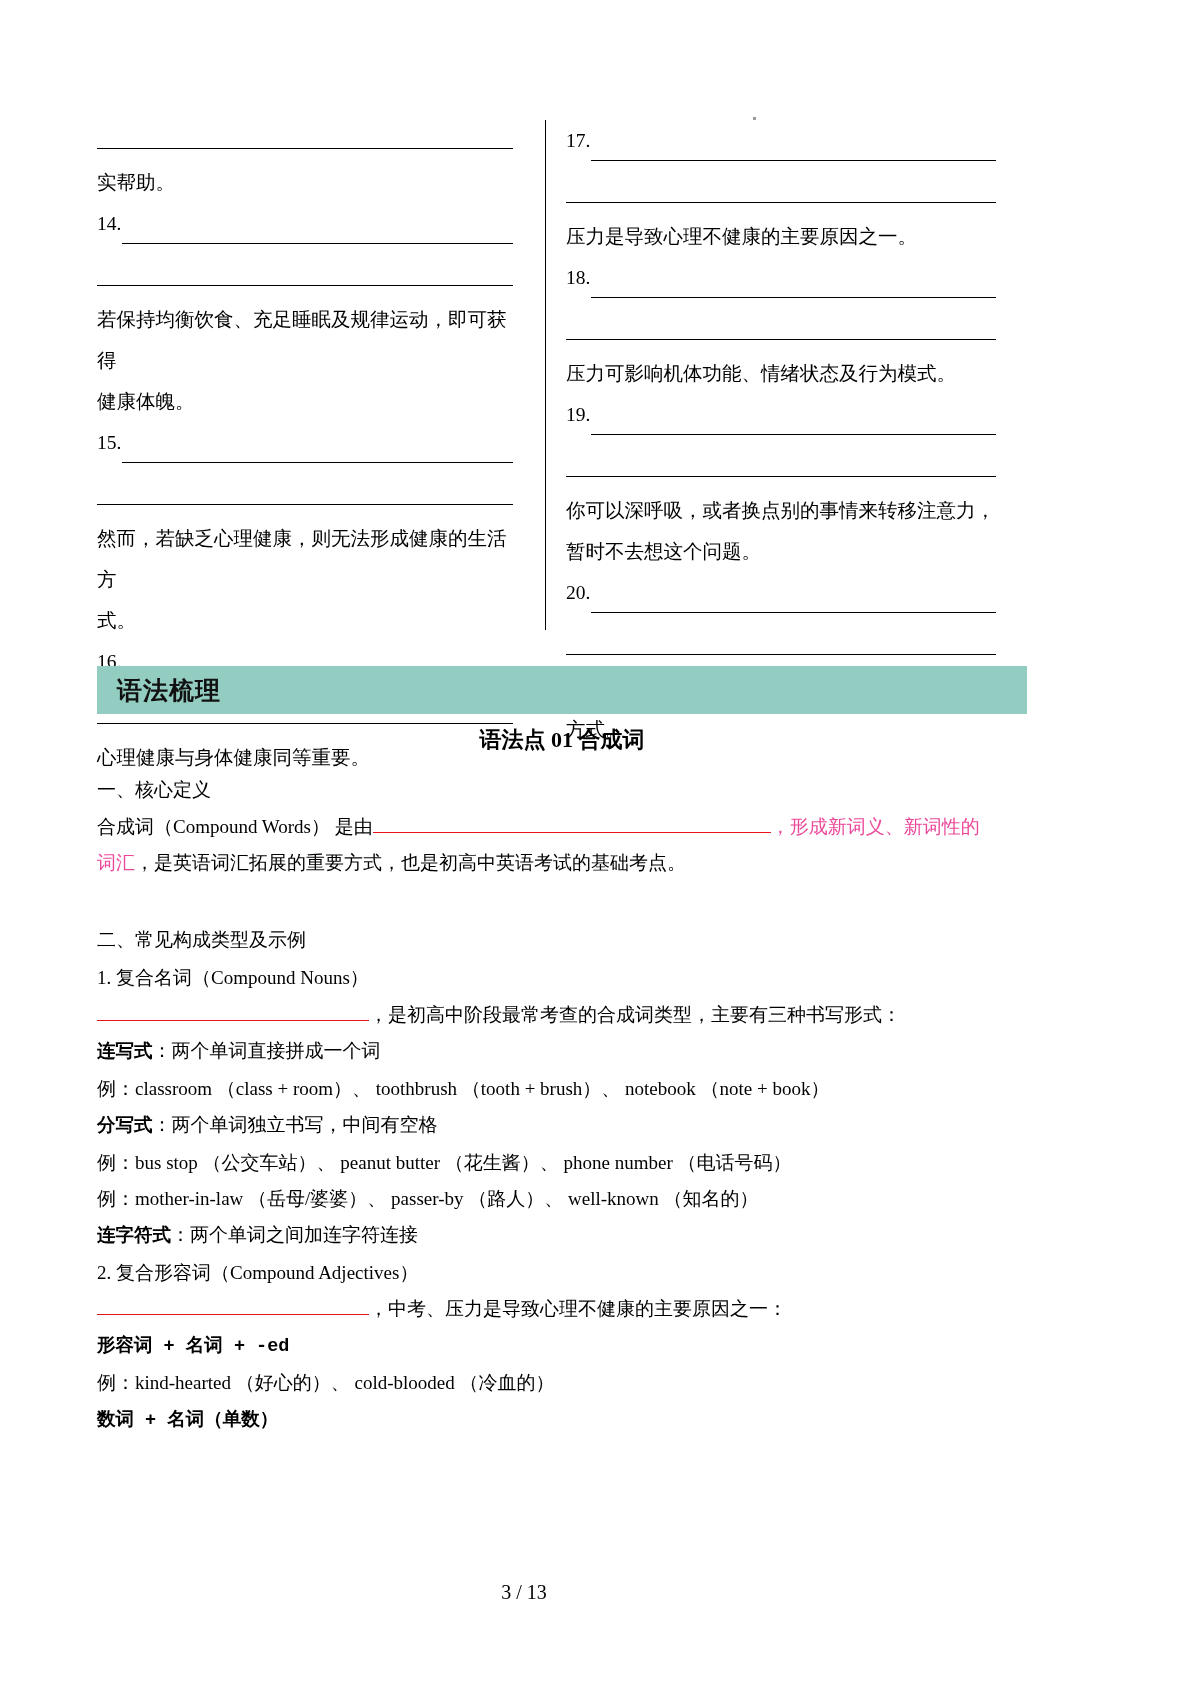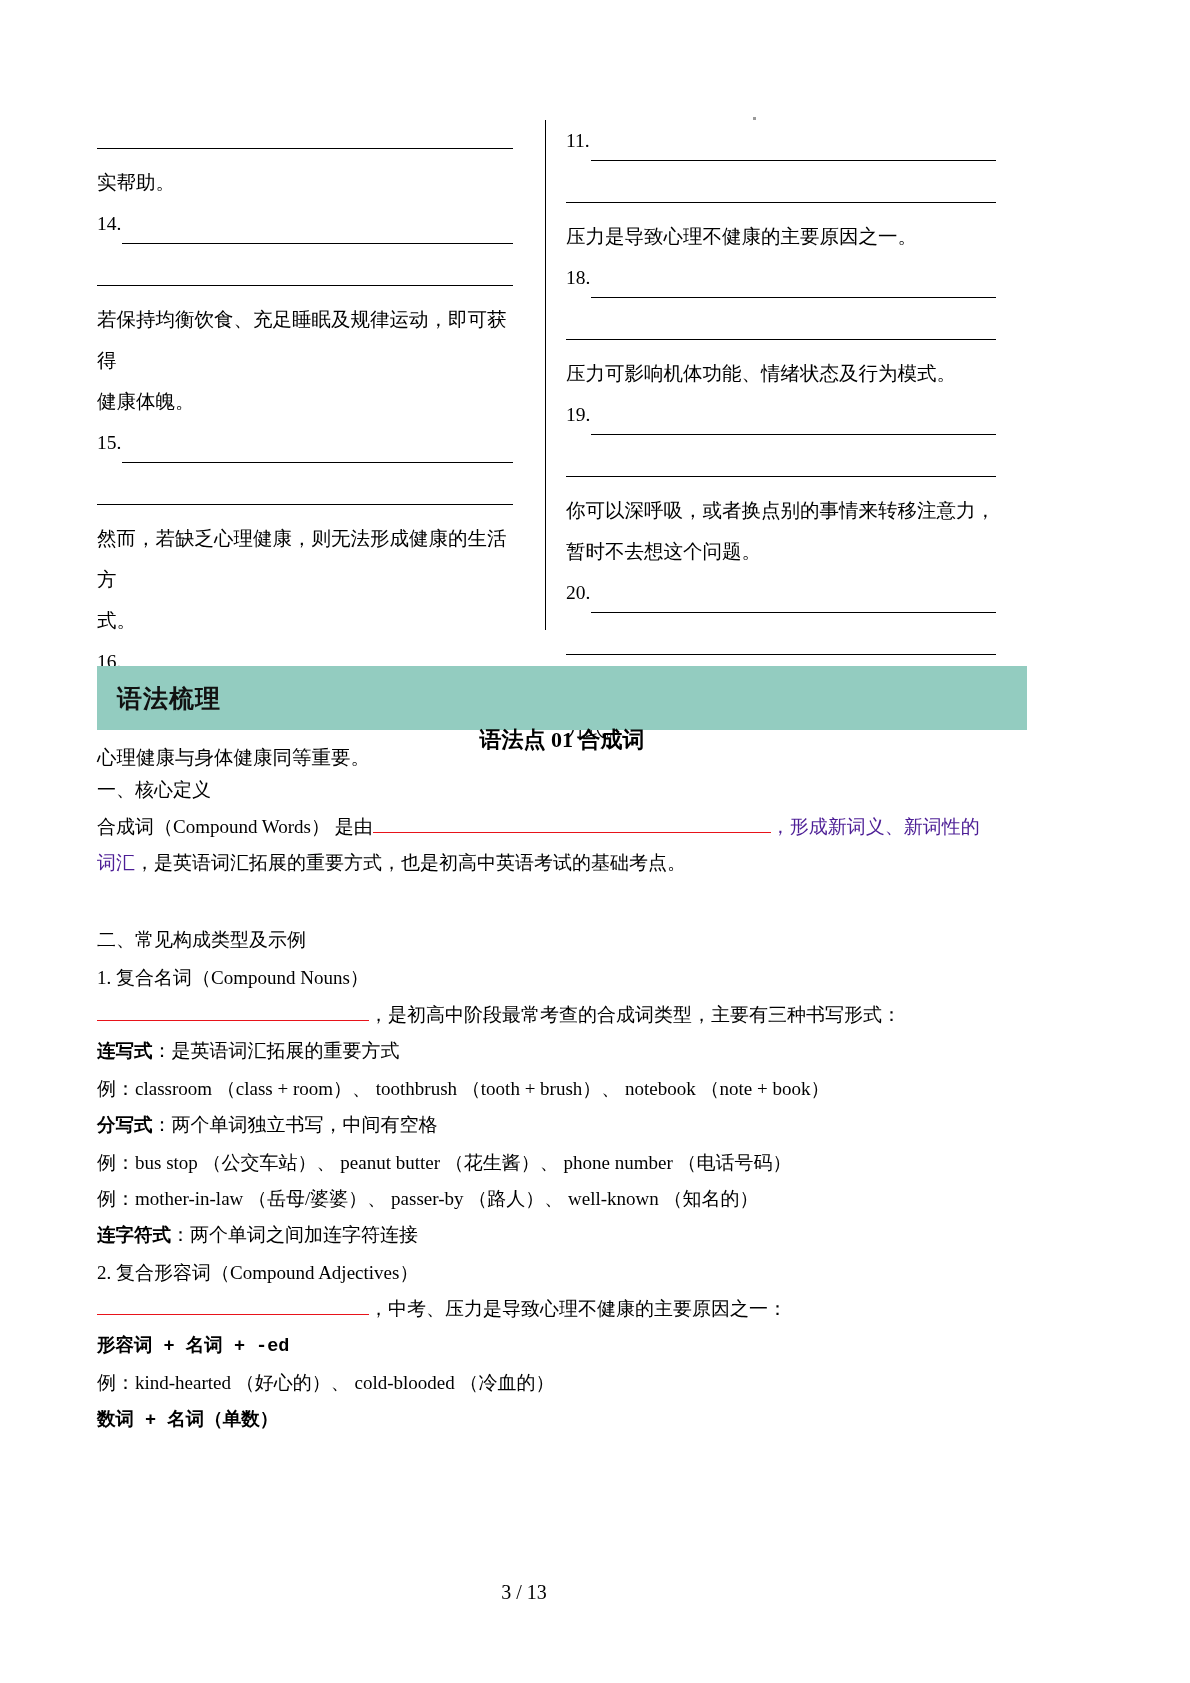--- a/index.html
+++ b/index.html
@@ -73,21 +73,21 @@
     width: 100%;
   }
   .blank-gap { height: 13px; }
 
   
   .section-banner {
     position: absolute;
     left: 97px;
     top: 666px;
     width: 930px;
-    height: 64px;
+    height: 48px;
     background: #93ccc0;
     display: flex;
     align-items: center;
   }
   .section-banner-title {
     font-family: "DejaVu Sans", "Liberation Sans", sans-serif;
     font-weight: bold;
     font-size: 25px;
     color: #111111;
     padding-left: 20px;
@@ -107,21 +107,21 @@
     font-size: 22px;
     margin: 8px 0 16px 0;
     font-family: "Liberation Serif", "DejaVu Serif", serif;
   }
   .para {
     font-size: 19px;
     line-height: 38px;
     font-family: "Liberation Serif", "DejaVu Serif", serif;
   }
   .para.tight { line-height: 36px; }
-  .red { color: #4c1d95; }
+  .red { color: #ec4899; }
   .bold-sans {
     font-weight: bold;
     font-family: Liberation Mono, monospace;
     font-size: 18.5px;
   }
   .red-blank {
     display: inline-block;
     border-bottom: 1.6px solid #e8131a;
     vertical-align: baseline;
     height: 20px;
@@ -184,21 +184,21 @@
       </div>
       <div class="blank-gap"></div>
       <div class="blank-rule-full"></div>
       <div class="ex-sentence">心理健康与身体健康同等重要。</div>
     </div>
 
     <div class="col-divider"></div>
 
     <div class="col col-right">
       <div class="blank-row">
-        <span class="blank-num">11.</span>
+        <span class="blank-num">17.</span>
         <span class="blank-rule"></span>
       </div>
       <div class="blank-gap"></div>
       <div class="blank-rule-full"></div>
       <div class="ex-sentence">压力是导致心理不健康的主要原因之一。</div>
       <div class="blank-row">
         <span class="blank-num">18.</span>
         <span class="blank-rule"></span>
       </div>
       <div class="blank-gap"></div>
@@ -238,21 +238,21 @@
     <div class="para tight"><span class="red">词汇</span><span>，是英语词汇拓展的重要方式，也是初高中英语考试的基础考点。</span></div>
 
     <div class="spacer-md"></div>
 
     <div class="para">二、常见构成类型及示例</div>
 
     <div class="para">1. 复合名词（Compound Nouns）</div>
 
     <div class="para tight"><span class="red-blank rb-med"></span><span>，是初高中阶段最常考查的合成词类型，主要有三种书写形式：</span></div>
 
-    <div class="para tight"><span class="bold-sans">连写式</span><span>：是英语词汇拓展的重要方式</span></div>
+    <div class="para tight"><span class="bold-sans">连写式</span><span>：两个单词直接拼成一个词</span></div>
     <div class="para tight"><span>例：</span><span>classroom （class + room）、 toothbrush （tooth + brush）、 notebook （note + book）</span></div>
 
     <div class="para tight"><span class="bold-sans">分写式</span><span>：两个单词独立书写，中间有空格</span></div>
     <div class="para tight"><span>例：</span><span>bus stop （公交车站）、 peanut butter （花生酱）、 phone number （电话号码）</span></div>
 
     <div class="para tight"><span>例：</span><span>mother-in-law （岳母/婆婆）、 passer-by （路人）、 well-known （知名的）</span></div>
     <div class="para tight"><span class="bold-sans">连字符式</span><span>：两个单词之间加连字符连接</span></div>
 
     <div class="para tight">2. 复合形容词（Compound Adjectives）</div>
 

